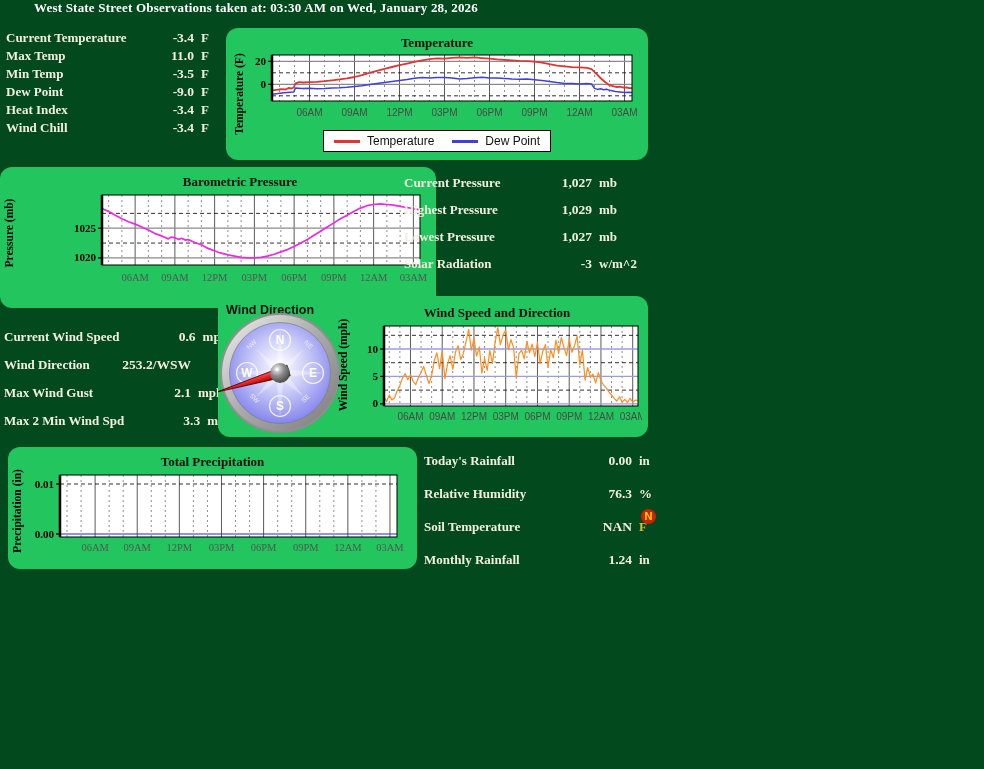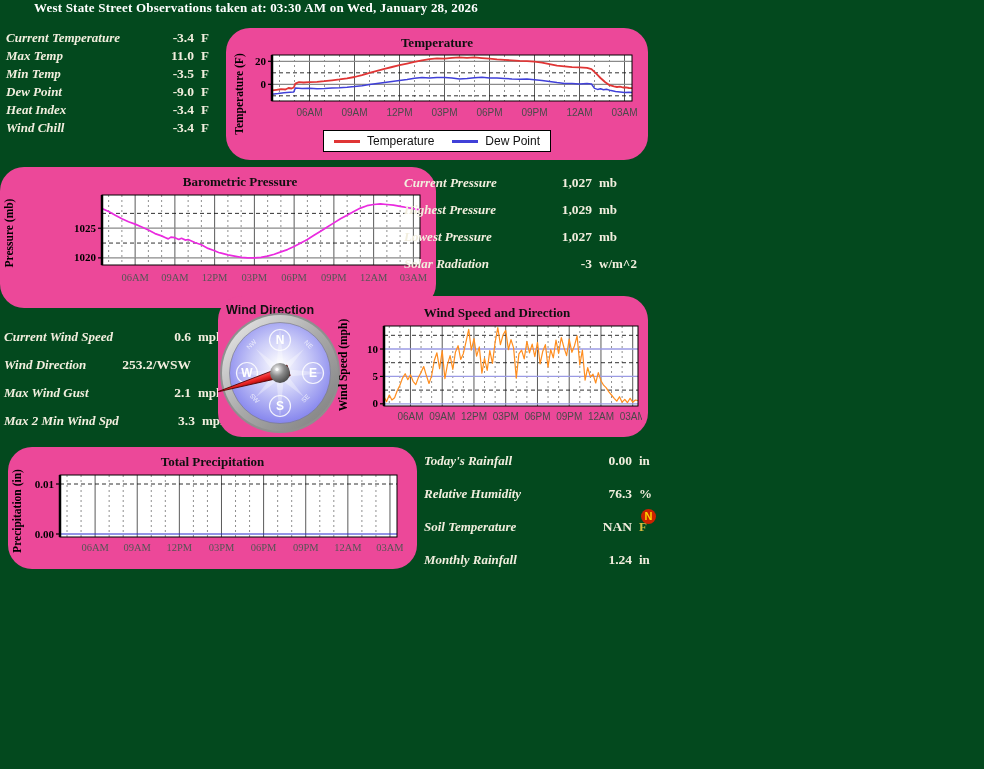--- a/index.html
+++ b/index.html
@@ -9,21 +9,21 @@
     font-family:"Liberation Serif",serif;
     position:relative;overflow:hidden;
   }
   .page-title{
     position:absolute;left:0;top:7;width:512px;
     text-align:center;color:#ffffff;
     font:bold 13px "Liberation Serif",serif;
     letter-spacing:.2px;
   }
   .panel{
-    position:absolute;background:#ec4899;border-radius:24px;
+    position:absolute;background:#22c55e;border-radius:12px;
   }
   .temp-panel{left:226px;top:28px;width:422px;height:132px;}
   .pressure-panel{left:0;top:167px;width:392px;height:141px;padding-left:44px;}
   .wind-panel{left:218px;top:296px;width:430px;height:141px;}
   .precip-panel{left:8px;top:447px;width:409px;height:122px;}
 
   .chart-title{
     text-align:center;font:bold 13px "Liberation Serif",serif;
     color:#101010;margin:7px 0 3px;
   }
@@ -49,21 +49,21 @@
   .legend-item{display:inline-flex;align-items:center;}
   .swatch{width:26px;height:3px;margin-right:7px;display:inline-block;}
 
   .stats{position:absolute;}
   .temp-stats{left:6px;top:31px;width:216px;}
   .pressure-stats{left:404px;top:174px;width:250px;}
   .wind-stats{left:4px;top:320px;width:219px;}
   .rain-stats{left:424px;top:452px;width:242px;}
 
   .stat-row{display:grid;align-items:baseline;color:#f2eede;font-family:"Liberation Serif",serif;font-weight:bold;}
-  .stat-label{font-size:13px;white-space:nowrap;font-style:italic;}
+  .stat-label{font-size:13px;white-space:nowrap;}
   .stat-value{text-align:right;font-size:13.5px;white-space:nowrap;}
   .stat-unit{padding-left:7px;font-size:13px;position:relative;white-space:nowrap;}
   .temp-stats .stat-row{grid-template-columns:1fr 52px 28px;line-height:14.5px;margin-bottom:3.5px;}
   .wind-stats .stat-row{grid-template-columns:1fr 76px 32px;line-height:17px;margin-bottom:11px;margin-top:8px;}
   .pressure-stats .stat-row{grid-template-columns:1fr 56px 62px;line-height:17px;margin-bottom:10px;}
   .rain-stats .stat-row{grid-template-columns:1fr 54px 34px;line-height:18px;margin-bottom:15px;}
 
   .unit-yellow{color:#d8bc3e;}
   .n-badge{
     position:absolute;top:-9px;left:9px;width:15px;height:15px;border-radius:50%;

